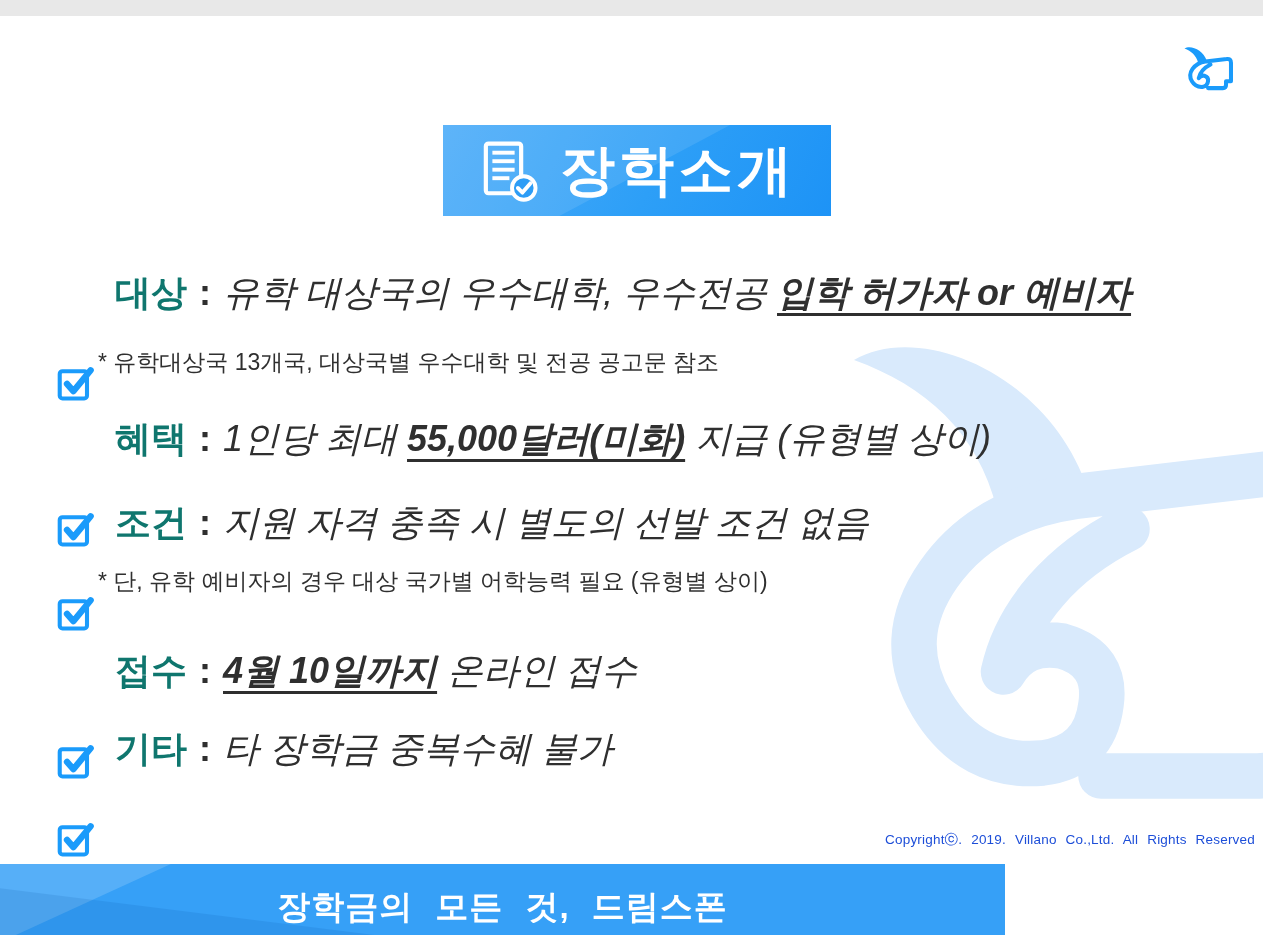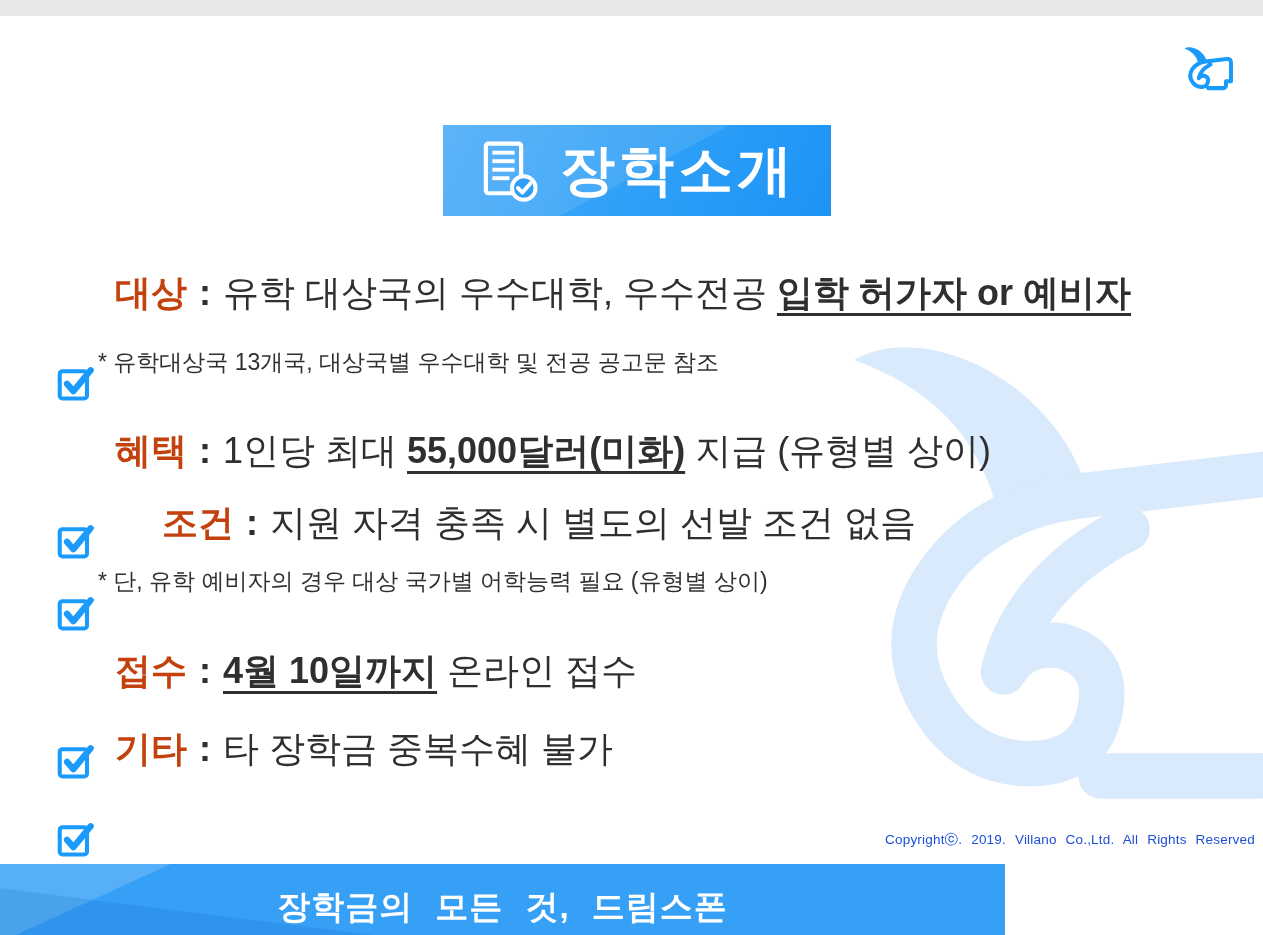--- a/index.html
+++ b/index.html
@@ -34,39 +34,39 @@
     font-size:55px; font-weight:800; letter-spacing:4px; line-height:1;
   }
 
   
   .bullet {
     position:absolute; left:57px; display:flex; align-items:flex-start;
     font-size:36px; line-height:1.25; white-space:pre-wrap;
   }
   .cb { width:40px; height:40px; flex:0 0 auto; margin:3px 18px 0 0; position:relative; }
   .cb svg { overflow:visible; }
-  .bullet .label { color:#c2410c; font-weight:800; }
+  .bullet .label { color:#0f766e; font-weight:800; }
   .bullet .colon { margin:0 12px; color:#2f2f2f; font-weight:600; }
-  .bullet .txt { font-weight:500; }
+  .bullet .txt { font-weight:500;font-style:italic; }
   .bullet .em {
     font-weight:800;
     text-decoration:underline;
     text-decoration-thickness:3px;
     text-underline-offset:8px;
   }
   .note {
     position:absolute; left:98px; font-size:23px; font-weight:500;
     color:#2f2f2f; white-space:pre-wrap; line-height:1.3;
   }
 
   
   #row-1 { top:254px; }
   #note-1 { top:332px; }
-  #row-2 { top:412px; }
-  #row-3 { top:484px;gap:47px; }
+  #row-2 { top:400px; }
+  #row-3 { top:484px; }
   #note-2 { top:551px; }
   #row-4 { top:632px;justify-content:flex-end; }
   #row-5 { top:710px; }
 
   
   .copyright {
     position:absolute; right:8px; top:815px;
     font-size:13.5px; color:#1d4ed8; letter-spacing:0.2px; word-spacing:5px;
   }
 

